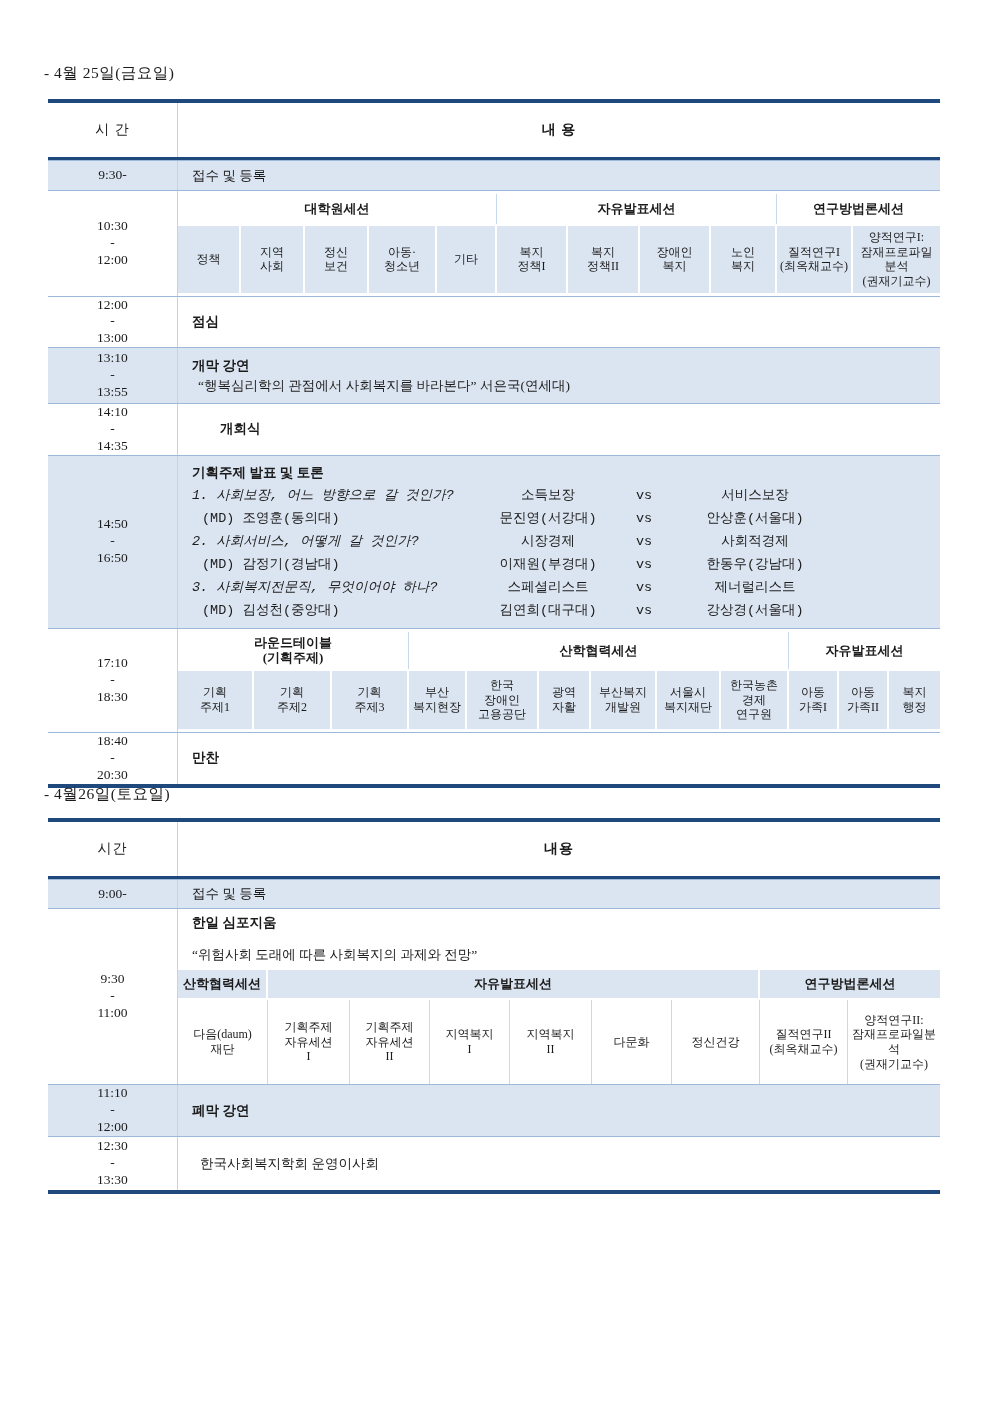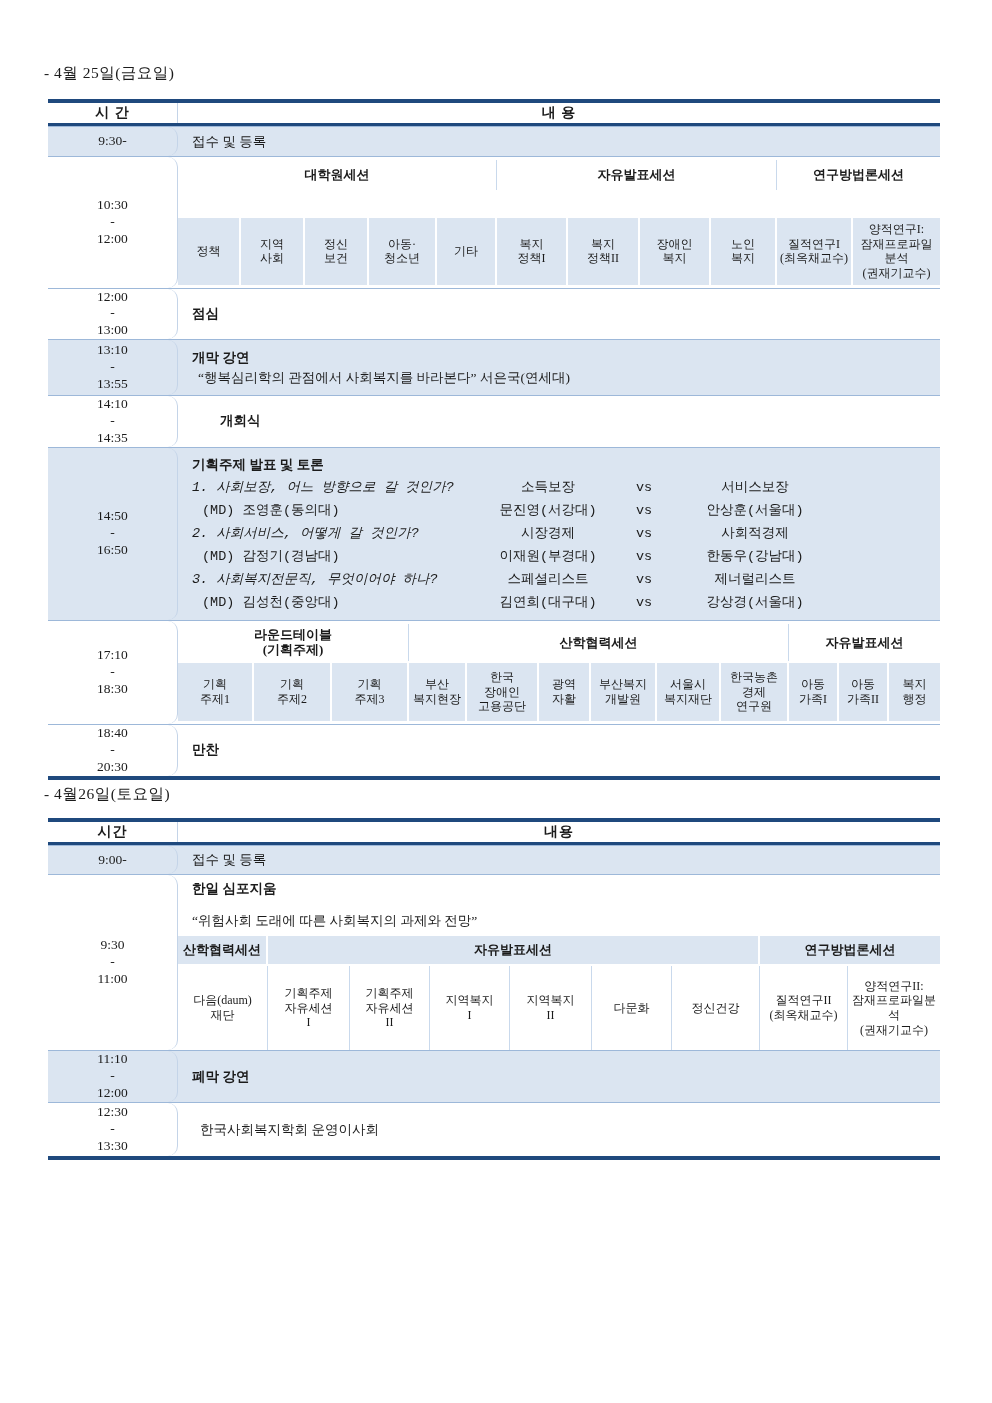--- a/index.html
+++ b/index.html
@@ -4,27 +4,27 @@
 <style>
   html,body{margin:0;padding:0;background:#fff;}
   .page{position:relative;width:992px;height:1403px;background:#fff;overflow:hidden;
         font-family:"Liberation Serif","DejaVu Serif",serif;color:#1b1b1b;}
   .doc-title{position:absolute;left:44px;font-size:15.5px;letter-spacing:.5px;}
   .t1-title{top:63px;} .t2-title{top:784px;}
   .sched{position:absolute;left:48px;width:892px;border-top:4px solid #1F497D;border-bottom:4px solid #1F497D;background:#fff;}
   .t1{top:99px;} .t2{top:818px;}
   .thead{display:flex;border-bottom:3px solid #1F497D;}
   .th-time{width:130px;box-sizing:border-box;display:flex;align-items:center;justify-content:center;
-           font-weight:bold;font-size:14px;padding:1px 0;border-right:1px solid #C4D4E8;letter-spacing:1px;}
+           font-weight:normal;font-size:14px;padding:18px 0;border-right:1px solid #C4D4E8;letter-spacing:1px;}
   .th-content{flex:1;display:flex;align-items:center;justify-content:center;font-weight:bold;font-size:14px;letter-spacing:1px;}
   .row{display:flex;border-top:1px solid #9DB8D9;}
   .row:first-of-type{border-top:none;}
   .row.blue{background:#DBE5F1;}
   .time-cell{width:130px;box-sizing:border-box;display:flex;align-items:center;justify-content:center;
-             text-align:center;font-size:13.5px;line-height:1.25;border-right:1px solid #C4D4E8;white-space:pre-line;border-radius:10px;}
+             text-align:center;font-size:13.5px;line-height:1.25;border-right:1px solid #C4D4E8;white-space:pre-line;}
   .content-cell{flex:1;box-sizing:border-box;display:flex;flex-direction:column;justify-content:center;}
   .simple{padding:4px 0 4px 14px;font-size:13.5px;}
   .b{font-weight:bold;}
   .lecture .title-line{padding-left:14px;font-size:13.5px;font-weight:bold;}
   .lecture .sub-line{padding-left:20px;font-size:13.5px;margin-top:2px;}
   
   .sess{width:762px;}
   .pad-v{padding:3px 0 3px 0;}
   .sgrid{display:grid;}
   .cols-a{grid-template-columns:63px 64px 64px 68px 60px 71px 72px 71px 66px 76px 87px;}
@@ -36,21 +36,21 @@
   .heads-white .shead{background:#fff;border-right:1px solid #C9D9EC;}
   .heads-white .shead:last-child{border-right:none;}
   .heads-blue .shead{background:#DBE5F1;border-right:2px solid #fff;border-bottom:2px solid #fff;}
   .heads-blue .shead:last-child{border-right:none;}
   .scell{box-sizing:border-box;display:flex;align-items:center;justify-content:center;text-align:center;
          font-size:12px;line-height:1.22;padding:4px 1px;white-space:pre-line;}
   .cells-blue .scell{background:#DBE5F1;border-right:2px solid #fff;border-top:2px solid #fff;}
   .cells-blue .scell:last-child{border-right:none;}
   .cells-white .scell{background:#fff;border-right:1px solid #C9D9EC;}
   .cells-white .scell:last-child{border-right:none;}
-  .cells-a .scell{min-height:66px;margin-top:26px;} .cells-b .scell{min-height:60px;} .cells-c .scell{min-height:84px;}
+  .cells-a .scell{min-height:66px;} .cells-b .scell{min-height:60px;} .cells-c .scell{min-height:84px;}
   
   .debate{padding:6px 0 6px 0;}
   .debate .hline{padding-left:14px;font-size:13.5px;font-weight:bold;line-height:22px;}
   .dline{display:grid;grid-template-columns:300px 140px 52px 170px;font-size:13.5px;line-height:23px;font-family:Liberation Mono, monospace;}
   .dline .topic{padding-left:14px;}
   .dline .topic.it{font-style:italic;}
   .dline .topic.ind{padding-left:24px;}
   .dline .mid,.dline .vs,.dline .rgt{text-align:center;}
   
   .sympo{padding:5px 0 6px 14px;font-size:13.5px;background:#fff;}

